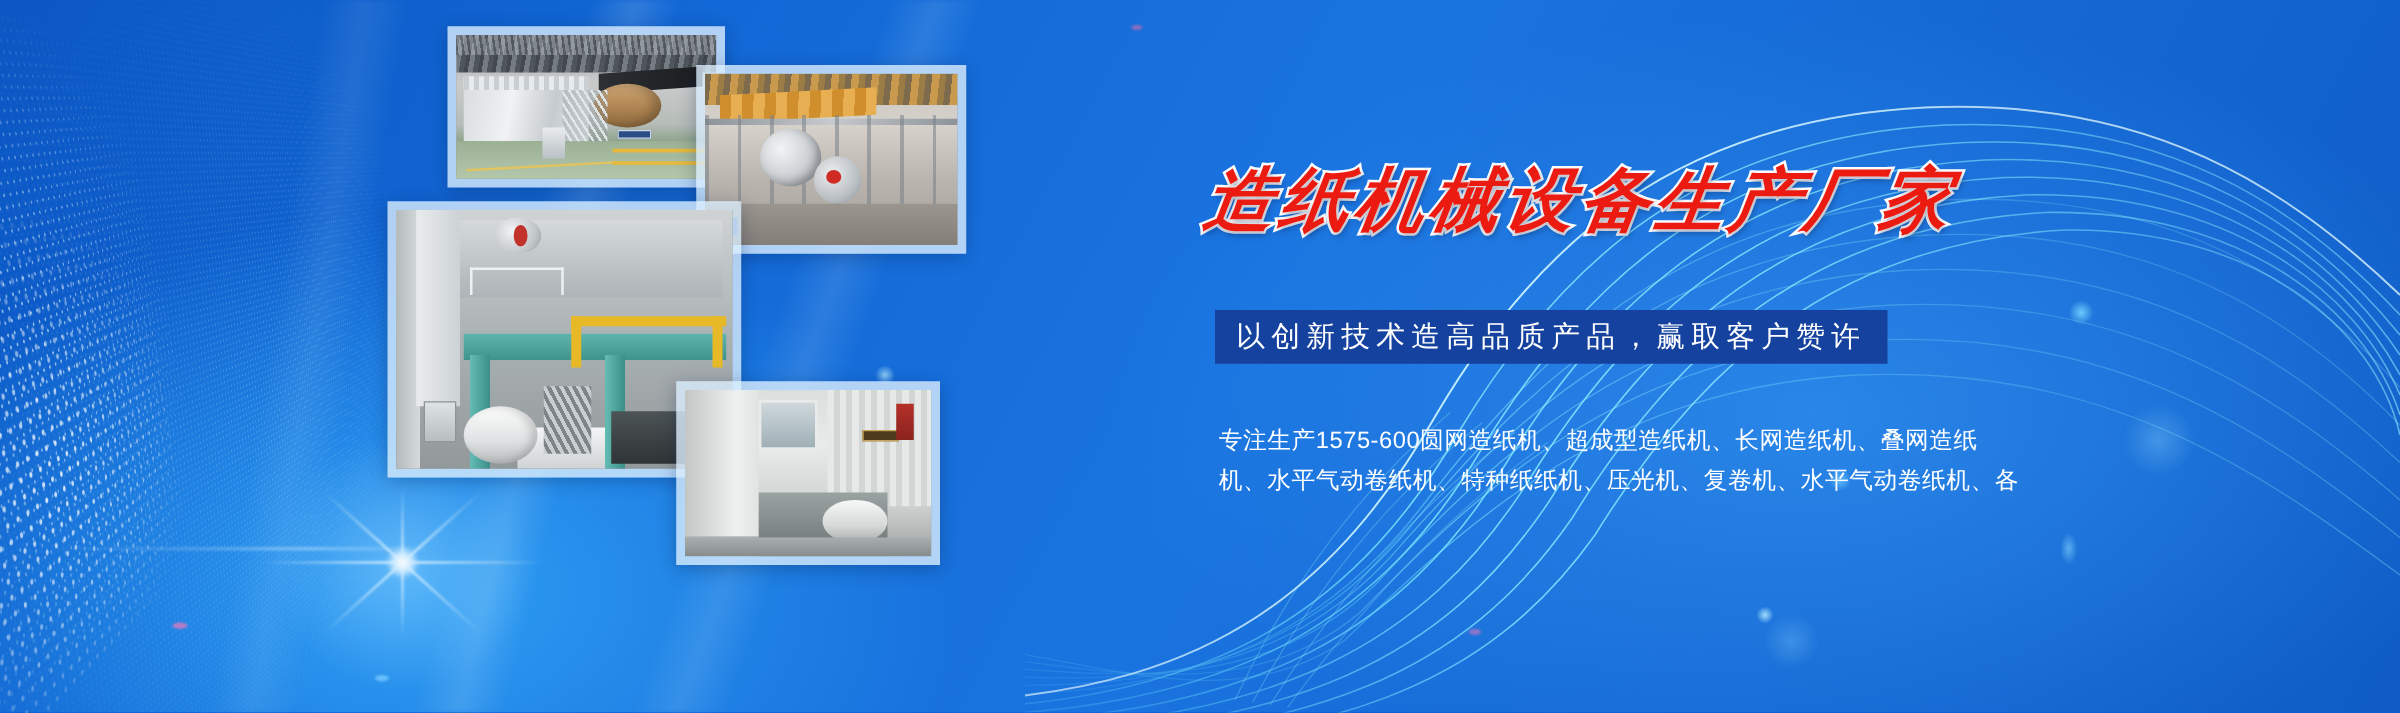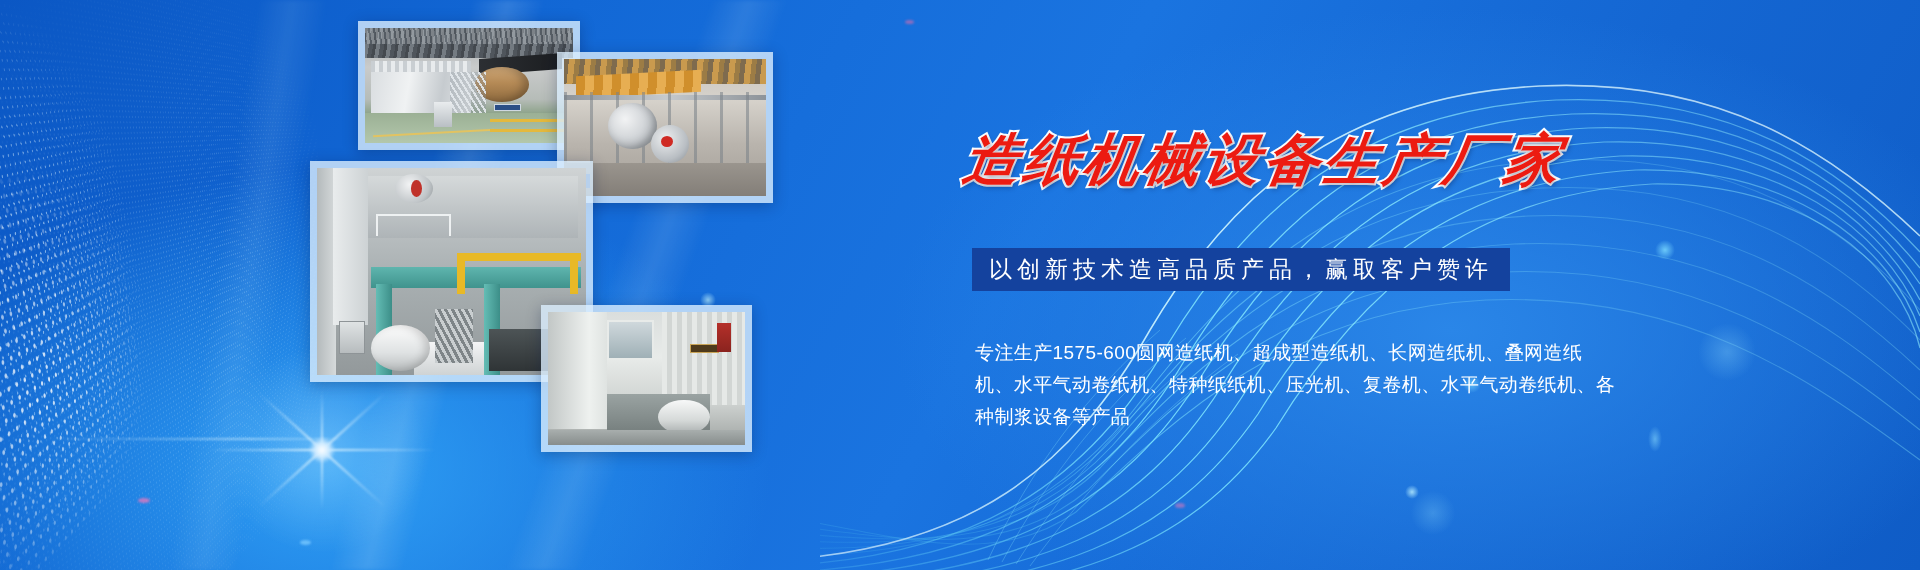--- a/index.html
+++ b/index.html
@@ -441,16 +441,15 @@
 
   <div id="headline">造纸机械设备生产厂家</div>
 
   <div id="subtitle-bar">
     <span id="subtitle-text">以创新技术造高品质产品，赢取客户赞许</span>
   </div>
 
   <div id="body-text">
     <span class="ln">专注生产1575-600圆网造纸机、超成型造纸机、长网造纸机、叠网造纸</span>
     <span class="ln">机、水平气动卷纸机、特种纸纸机、压光机、复卷机、水平气动卷纸机、各</span>
-    <span class="ln">种制浆设备等产品</span>
   </div>
 
 </div>
 
 </body></html>

